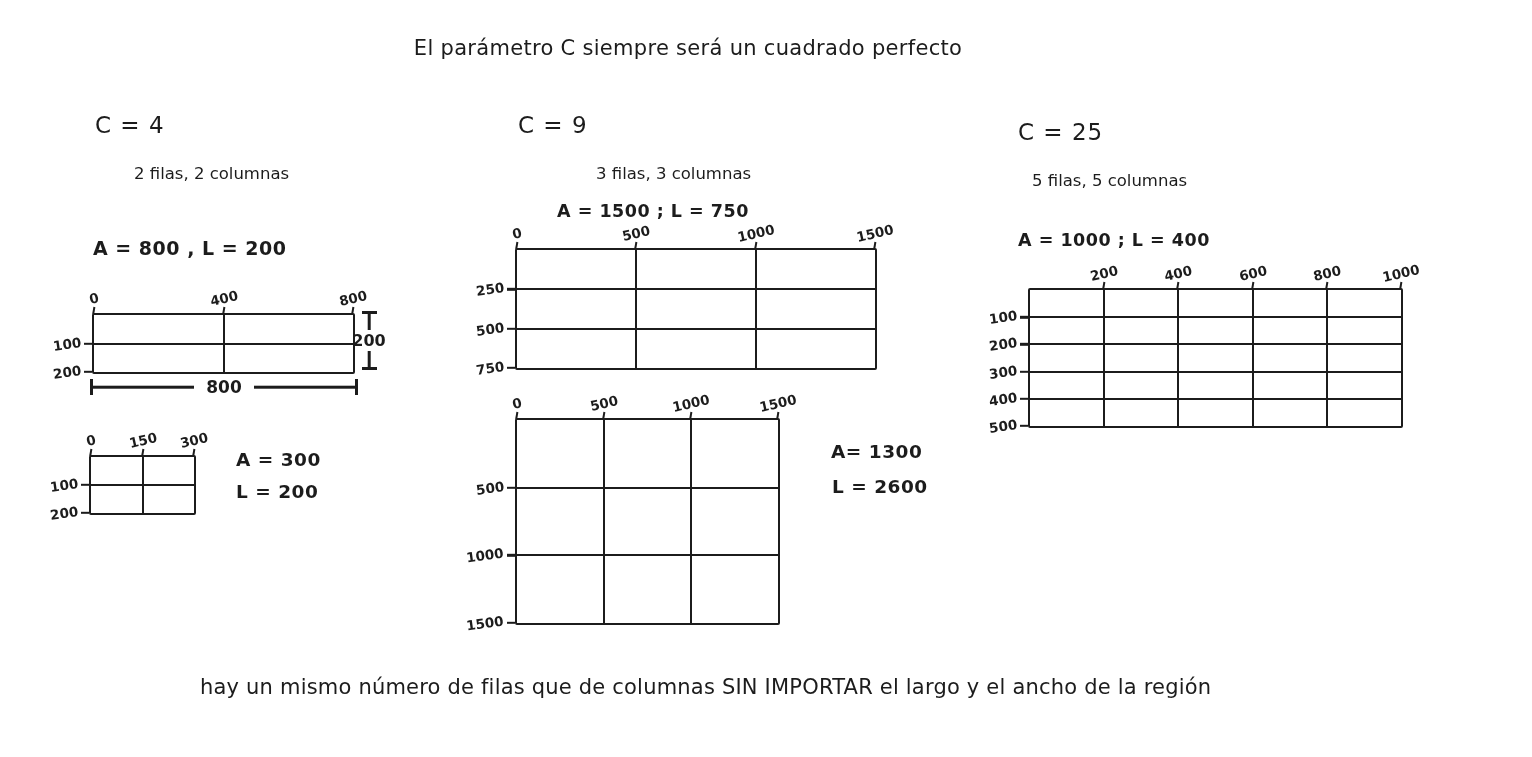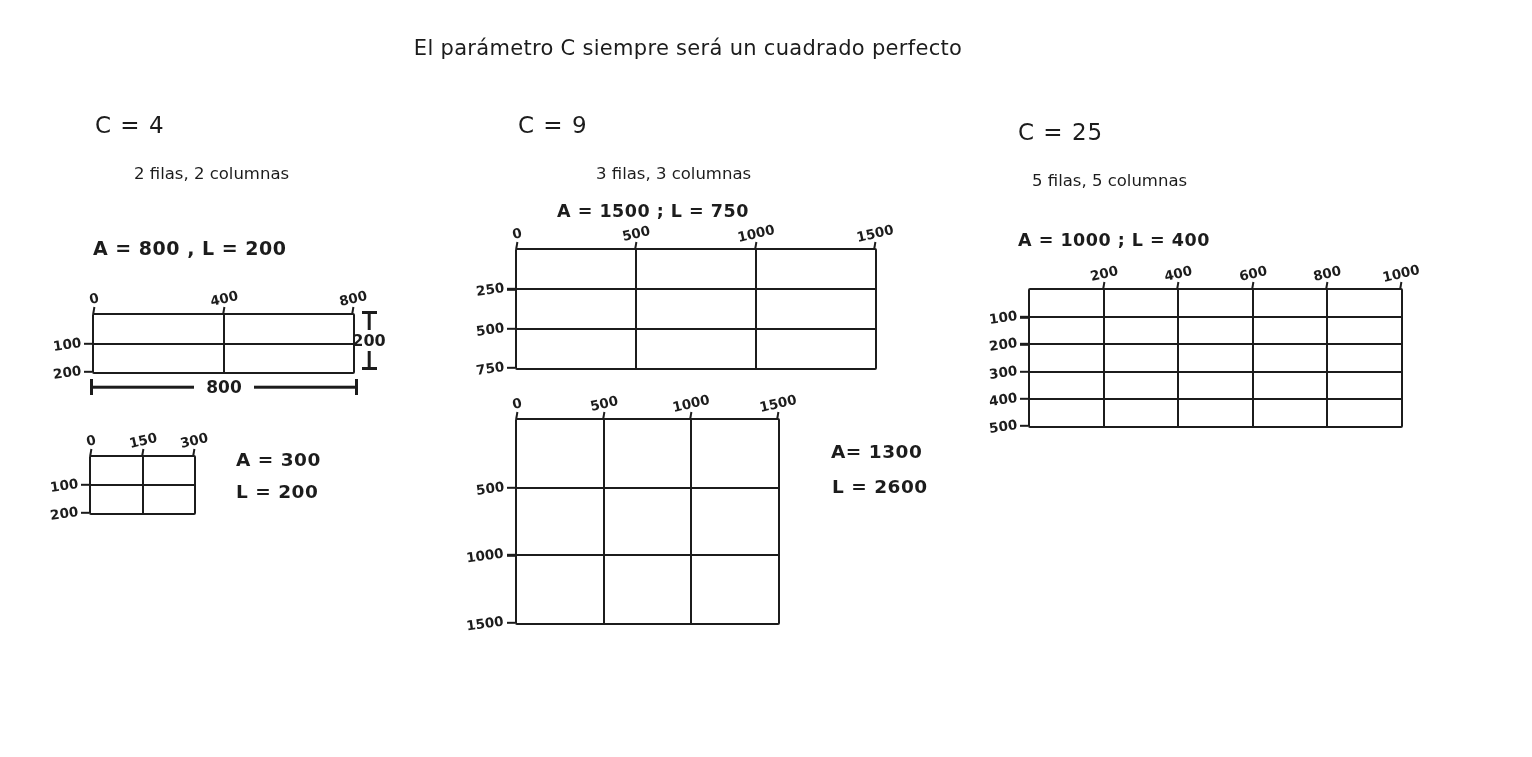--- a/index.html
+++ b/index.html
@@ -205,14 +205,15 @@
       <div class="ytick-mark" style="top: 40%;"></div>
       <div class="ytick-label" style="top: 40%;">200</div>
       <div class="ytick-mark" style="top: 60%;"></div>
       <div class="ytick-label" style="top: 60%;">300</div>
       <div class="ytick-mark" style="top: 80%;"></div>
       <div class="ytick-label" style="top: 80%;">400</div>
       <div class="ytick-mark" style="top: 100%;"></div>
       <div class="ytick-label" style="top: 100%;">500</div>
     </div>
 
+  <div class="txt footer-line" style="left:200px; top:675px;">hay un mismo número de filas que de columnas SIN IMPORTAR el largo y el ancho de la región</div>
 
 </div>
 
 </body></html>

